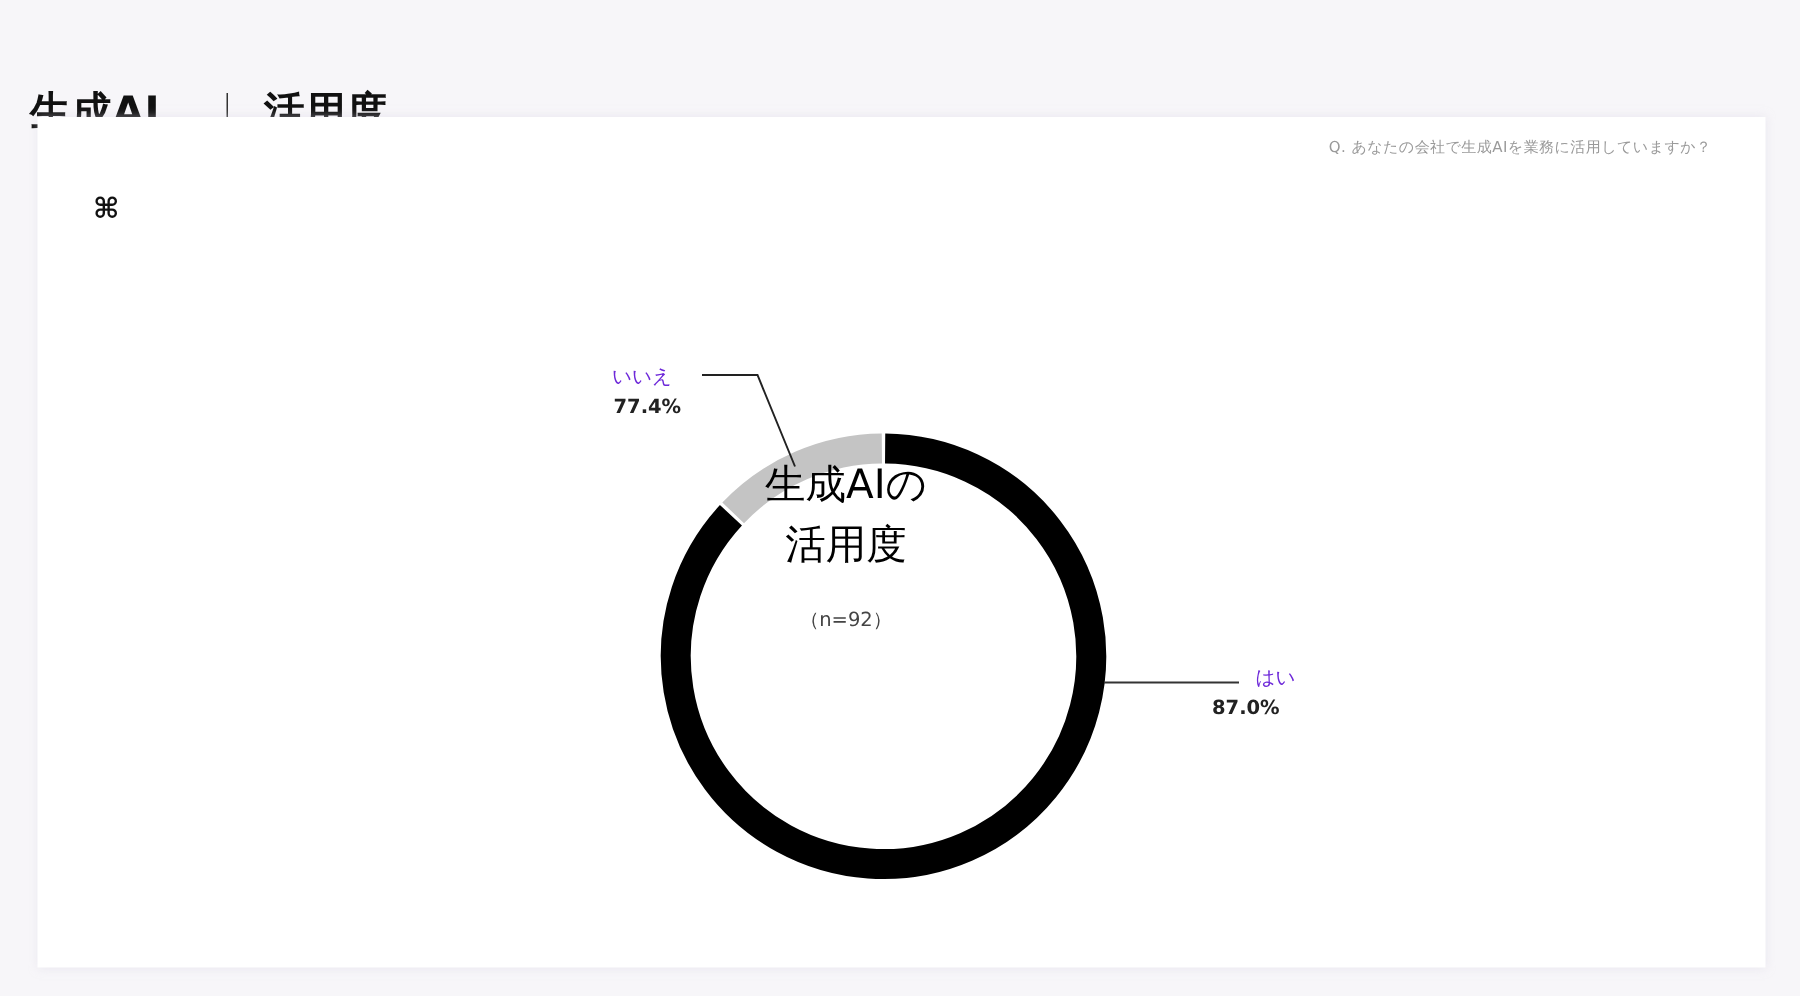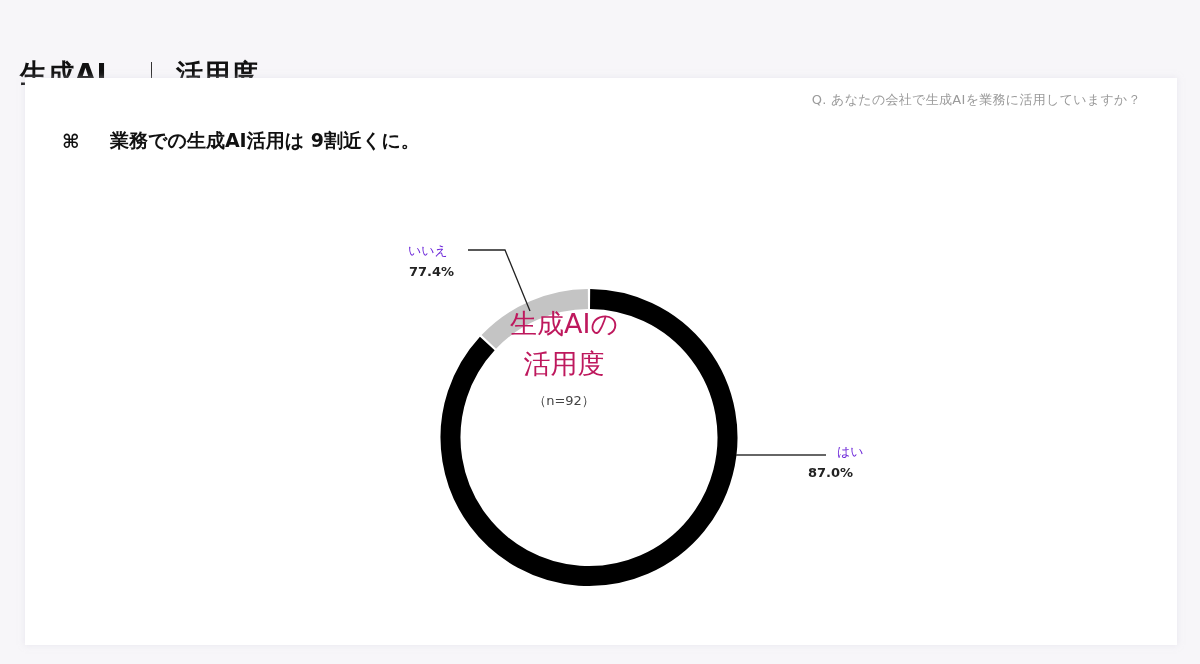--- a/index.html
+++ b/index.html
@@ -20,51 +20,50 @@
   .header-sep {
     width:1px; height:24px; background:#333; margin:0 24px 0 44px;
   }
   .card {
     position:absolute; left:25px; top:78px; width:1152px; height:567px;
     background:#ffffff;
     box-shadow:0 0 6px rgba(220,215,230,0.5);
   }
   .question {
     position:absolute; right:36px; top:13px;
-    font-size:13px; color:#9a9a9a; letter-spacing:0.3px;
+    font-size:10px; color:#9a9a9a; letter-spacing:0.3px;
   }
   .headline {
     position:absolute; left:37px; top:50px;
     display:flex; align-items:center;
     font-size:19px; font-weight:bold; color:#111;
   }
   .headline .cmd { font-size:19px; width:48px; }
   .chart-svg { position:absolute; left:0; top:0; }
   .label { position:absolute; font-size:13px; color:#6d28d9; }
   .pct { position:absolute; font-size:13px; font-weight:bold; color:#222; }
   .center-text {
     position:absolute; left:464px; top:304px; width:200px; text-align:center;
   }
-  .center-line { font-size:27px; color:#be185d; line-height:40px; }
-  .center-n { font-size:13px; color:#444; margin-top:8px; }
+  .center-line { font-size:27px; color:#000000; line-height:40px; }
+  .center-n { font-size:13px; color:#444; margin-top:20px; }
 </style>
 </head>
 <body>
 
 <div class="page-header">
   <span class="header-title">生成AI</span>
   <span class="header-sep"></span>
   <span class="header-title">活用度</span>
 </div>
 
 <div class="card">
   <div class="question">Q.  あなたの会社で生成AIを業務に活用していますか？</div>
   <div class="headline">
     <span class="cmd">⌘</span>
-    <span>業務での生成AI活用は 9割近くに。</span>
   </div>
 </div>
 
 <svg class="chart-svg" width="1200" height="664">
 
   <g id="donut">
       <path d="M 590.0877652730866 299.00427166619664 A 138.5 138.5 0 1 1 487.29633244315755 343.48609674368754" fill="none" stroke="#000000" stroke-width="20"></path>
       <path d="M 488.78558558239973 341.9002032275305 A 138.5 138.5 0 0 1 587.9122347269135 299.00427166619664" fill="none" stroke="#c4c4c4" stroke-width="20"></path>
     </g>
 

